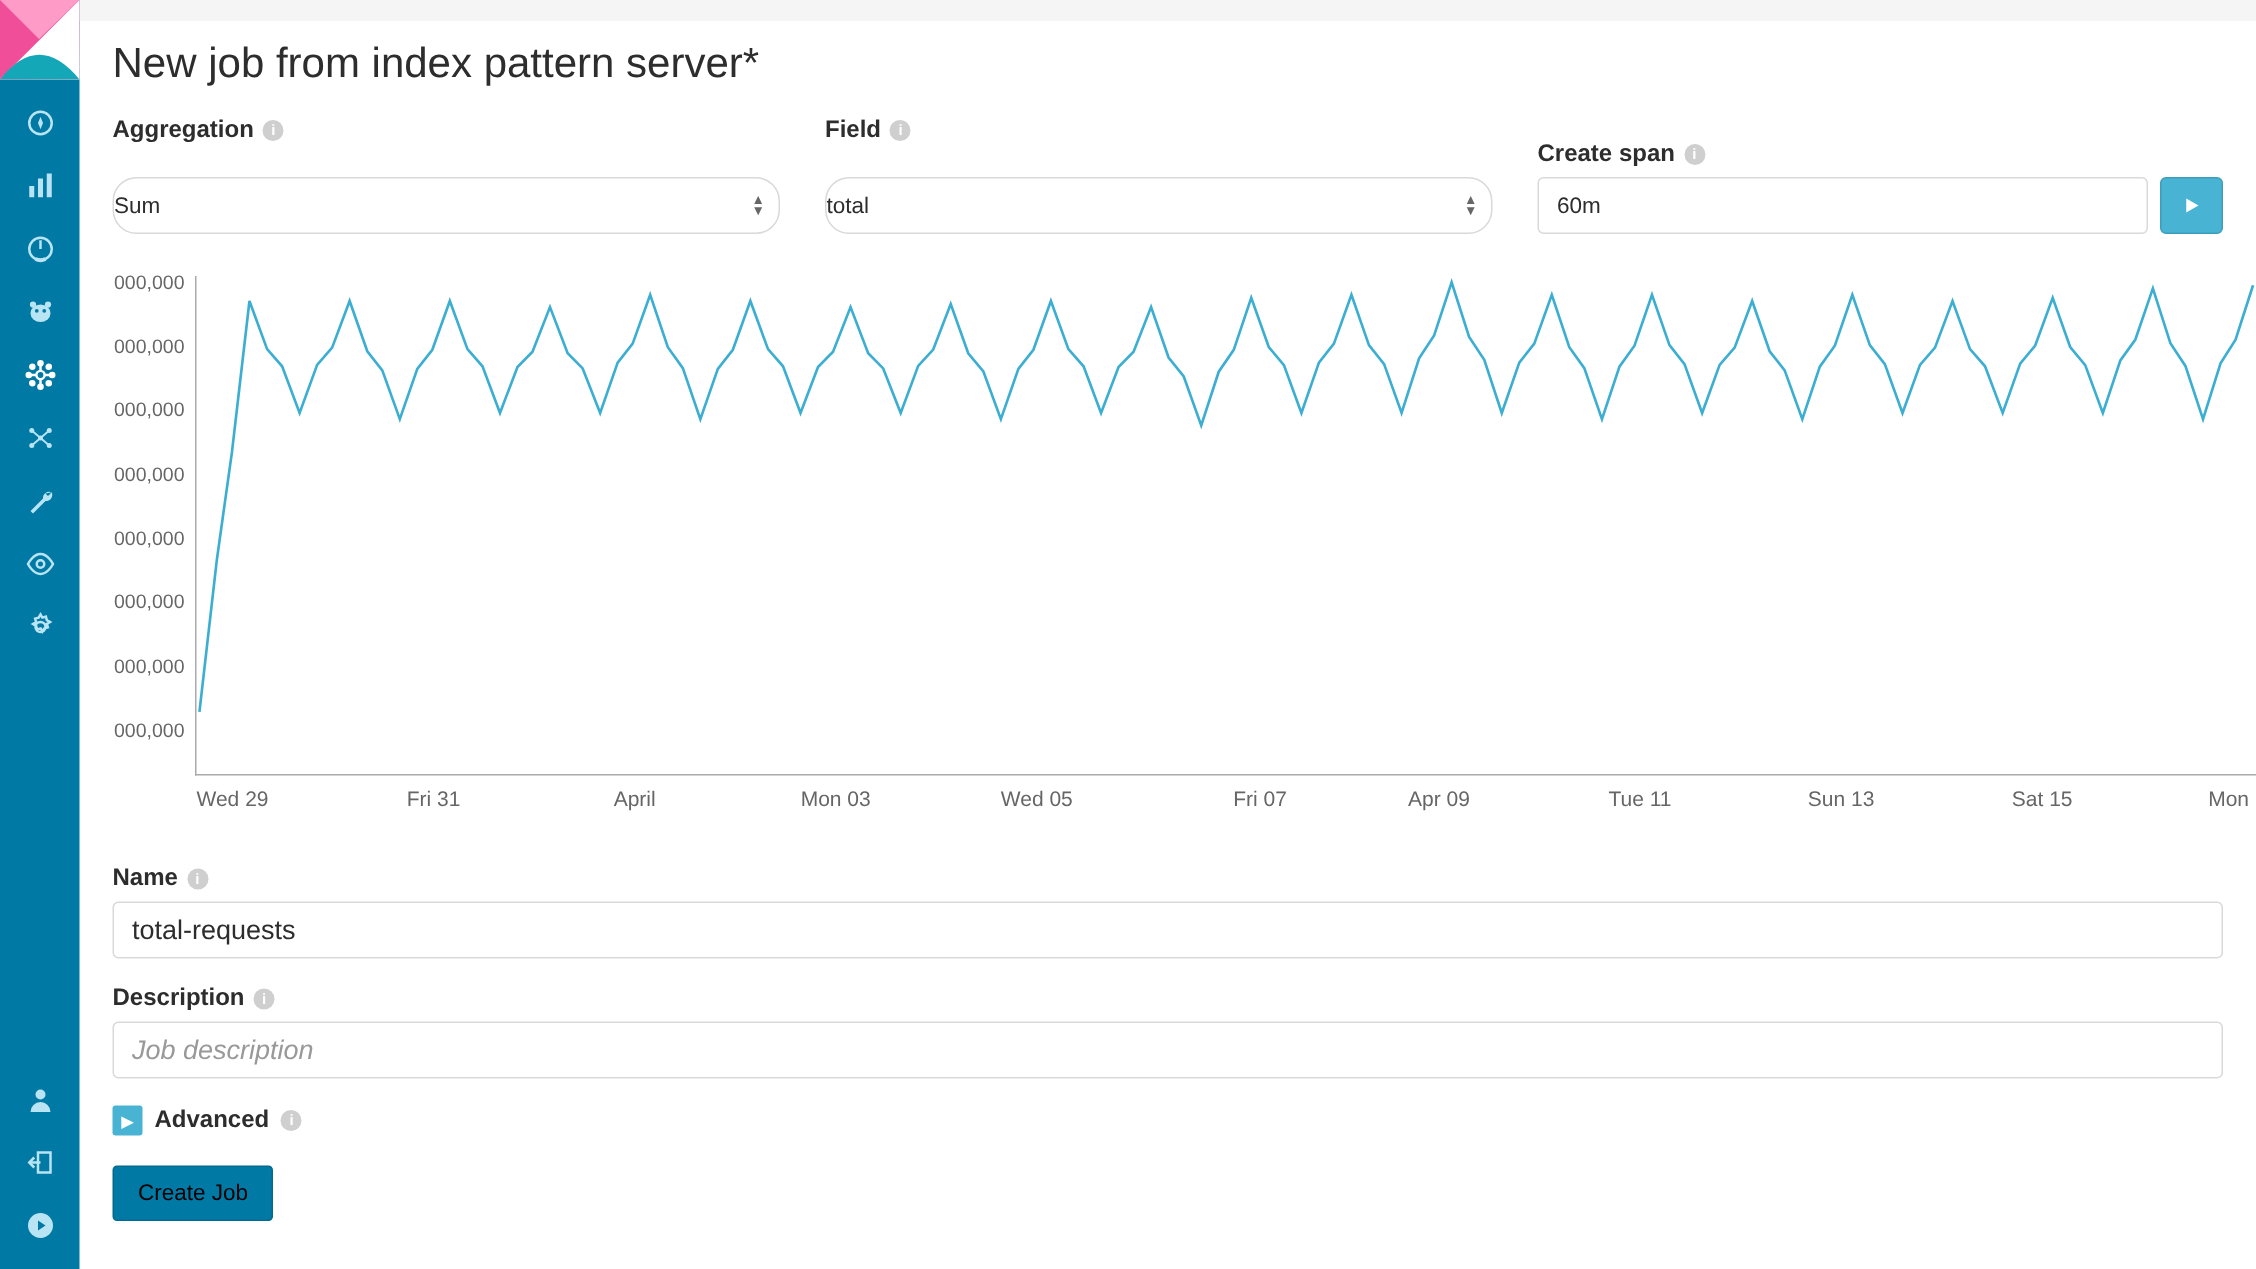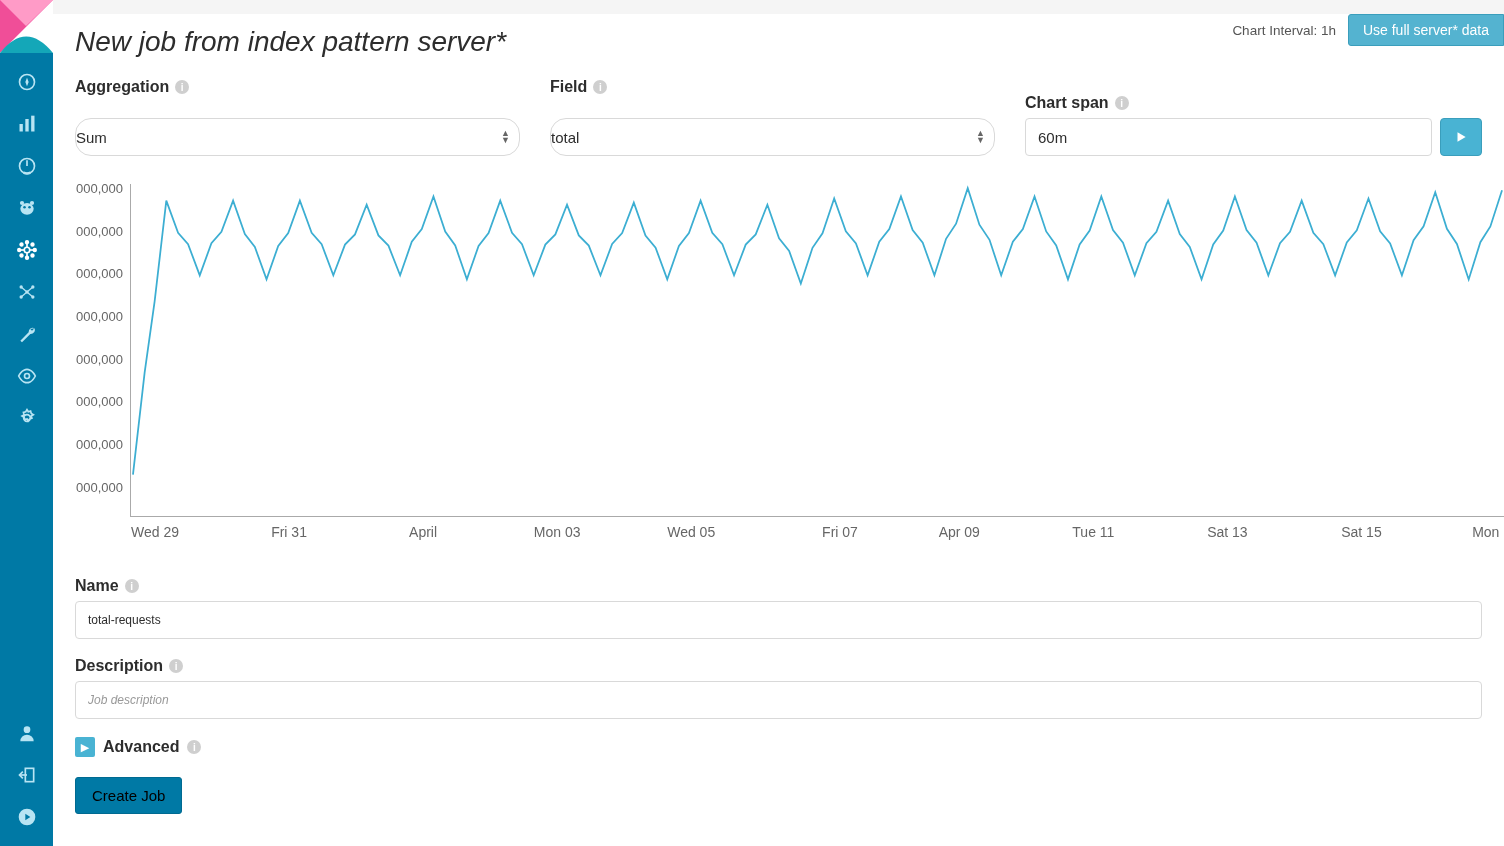--- a/index.html
+++ b/index.html
@@ -7,21 +7,21 @@
 .app { display: flex; width: 1504px; height: 846px; }
 .sidebar { width: 53px; background: #0079a5; display: flex; flex-direction: column; align-items: center; flex-shrink: 0; }
 .logo { width: 53px; height: 53px; background: linear-gradient(135deg, #e83e8c 0%, #ff6eb4 50%, #ffc0cb 100%); display: flex; align-items: center; justify-content: center; position: relative; overflow: hidden; }
 .logo svg { width: 100%; height: 100%; }
 .sidebar-items { display: flex; flex-direction: column; gap: 20px; margin-top: 18px; flex: 1; }
 .sidebar-icon { color: #b8e4f3; width: 22px; height: 22px; display: flex; align-items: center; justify-content: center; cursor: pointer; }
 .sidebar-icon.active { color: #fff; }
 .sidebar-bottom { display: flex; flex-direction: column; gap: 20px; margin-bottom: 18px; }
 .main { flex: 1; padding: 0 0 0 0; position: relative; overflow: hidden; }
 .topbar { height: 14px; background: #f5f5f5; width: 100%; }
-.header-row { display: flex; align-items: flex-start; padding: 12px 0 0 22px; font-style: italic; }
+.header-row { display: flex; align-items: flex-start; padding: 12px 0 0 22px; }
 .page-title { font-size: 28px; font-weight: 400; color: #2d2d2d; flex: 1; }
 .top-right { position: absolute; top: 14px; right: 0; display: flex; align-items: center; gap: 12px; }
 .chart-interval { font-size: 13.5px; color: #555; }
 .btn-teal { background: #54b3d0; color: #fff; border: 1px solid #3a9ebc; padding: 7px 14px; font-size: 14px; border-radius: 3px 0 0 3px; cursor: pointer; }
 .config-row { display: flex; gap: 30px; padding: 20px 22px 12px 22px; }
 .config-group { display: flex; flex-direction: column; gap: 22px; }
 .config-group.agg { width: 445px; }
 .config-group.fld { width: 445px; }
 .config-group.bucket { flex: 1; display: flex; flex-direction: row; align-items: flex-end; gap: 8px; }
 .bucket-inner { flex: 1; display: flex; flex-direction: column; gap: 6px; }
@@ -36,21 +36,21 @@
 .chart-zone { padding: 16px 0 0 22px; }
 .chart-container { position: relative; width: 100%; height: 375px; }
 .y-ticks { position: absolute; left: 0; top: 0; width: 52px; height: 333px; }
 .y-tick { position: absolute; right: 4px; font-size: 13px; color: #666; transform: translateY(-50%); }
 .plot-area { position: absolute; left: 55px; top: 0; right: 0; height: 333px; border-left: 1px solid #aaa; border-bottom: 1px solid #aaa; }
 .plot-svg { width: 100%; height: 100%; display: block; }
 .x-ticks { position: absolute; left: 55px; right: 0; top: 340px; }
 .x-tick { position: absolute; font-size: 14px; color: #666; transform: translateX(-50%); white-space: nowrap; }
 .lower-form { padding: 18px 22px 0 22px; }
 .lower-group { margin-bottom: 18px; }
-.text-input { width: 100%; height: 38px; border: 1px solid #d9d9d9; border-radius: 4px; padding: 0 12px; font-size: 12px; color: #2d2d2d; margin-top: 6px; }
+.text-input { width: 100%; height: 38px; border: 1px solid #d9d9d9; border-radius: 4px; padding: 0 12px; font-size: 18px; color: #2d2d2d; margin-top: 6px; }
 .text-input::placeholder { color: #999; font-style: italic; }
 .advanced-row { display: flex; align-items: center; gap: 8px; margin-bottom: 20px; }
 .toggle-box { width: 20px; height: 20px; background: #49b3d3; border-radius: 2px; color: #fff; display: flex; align-items: center; justify-content: center; font-size: 11px; cursor: pointer; }
 .create-btn { background: #0079a5; color: #000000; border: 1px solid #006a91; padding: 9px 16px; font-size: 15px; border-radius: 3px; cursor: pointer; }
 </style>
 </head>
 <body>
 
 <div class="app">
   <div class="sidebar">
@@ -157,24 +157,20 @@
           <svg width="20" height="20" viewBox="0 0 24 24" fill="currentColor">
             <circle cx="12" cy="12" r="10"></circle>
             <polygon points="10,8 16,12 10,16" fill="#0079a5"></polygon>
           </svg>
         </div>
     </div>
   </div>
 
   <div class="main">
     <div class="topbar"></div>
-    <div class="top-right">
-      <span class="chart-interval">Chart Interval: 1h</span>
-      <button class="btn-teal">Use full server* data</button>
-    </div>
     <div class="header-row">
       <h1 class="page-title">New job from index pattern server*</h1>
     </div>
 
     <div class="config-row">
       <div class="config-group agg">
         <div class="label-row">
           <span class="field-label">Aggregation</span>
           <span class="info-icon">i</span>
         </div>
@@ -199,21 +195,21 @@
           </select>
           <div class="select-arrows">
               <span>▲</span>
               <span>▼</span>
             </div>
         </div>
       </div>
       <div class="config-group bucket">
         <div class="bucket-inner">
           <div class="label-row">
-            <span class="field-label">Chart span</span>
+            <span class="field-label">Create span</span>
             <span class="info-icon">i</span>
           </div>
           <input class="text-control" value="60m" style="">
         </div>
         <div class="play-btn">
           <svg width="14" height="14" viewBox="0 0 24 24" fill="currentColor">
               <polygon points="6,4 20,12 6,20"></polygon>
             </svg>
         </div>
       </div>
@@ -238,21 +234,21 @@
           </div>
         <div class="x-ticks" id="x-ticks">
             <div class="x-tick" style="left: 25px;">Wed 29</div>
             <div class="x-tick" style="left: 159.049px;">Fri 31</div>
             <div class="x-tick" style="left: 293.098px;">April</div>
             <div class="x-tick" style="left: 427.146px;">Mon 03</div>
             <div class="x-tick" style="left: 561.195px;">Wed 05</div>
             <div class="x-tick" style="left: 710px;">Fri 07</div>
             <div class="x-tick" style="left: 829.293px;">Apr 09</div>
             <div class="x-tick" style="left: 963.341px;">Tue 11</div>
-            <div class="x-tick" style="left: 1097.39px;">Sat 13</div>
+            <div class="x-tick" style="left: 1097.39px;">Sun 13</div>
             <div class="x-tick" style="left: 1231.44px;">Sat 15</div>
             <div class="x-tick" style="left: 1365.49px;">Mon 17</div>
           </div>
       </div>
     </div>
 
     <div class="lower-form">
       <div class="lower-group">
         <div class="label-row">
           <span class="field-label">Name</span>

